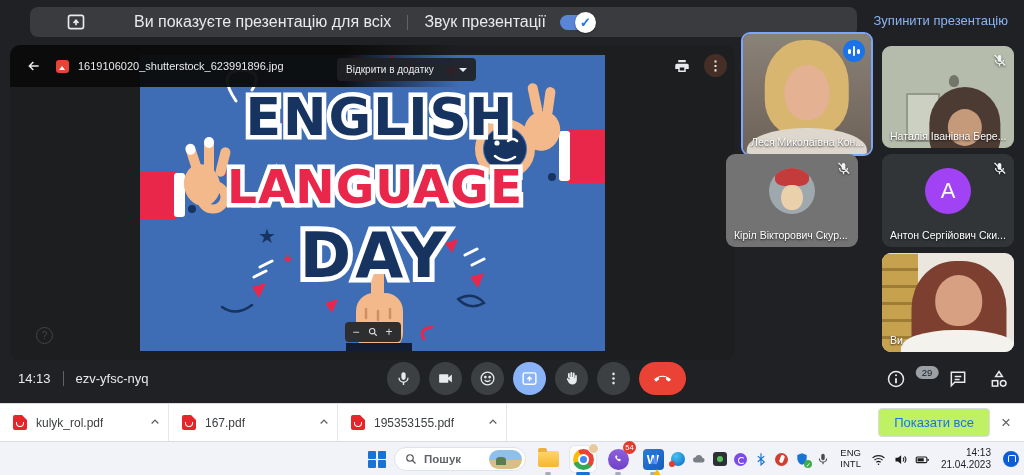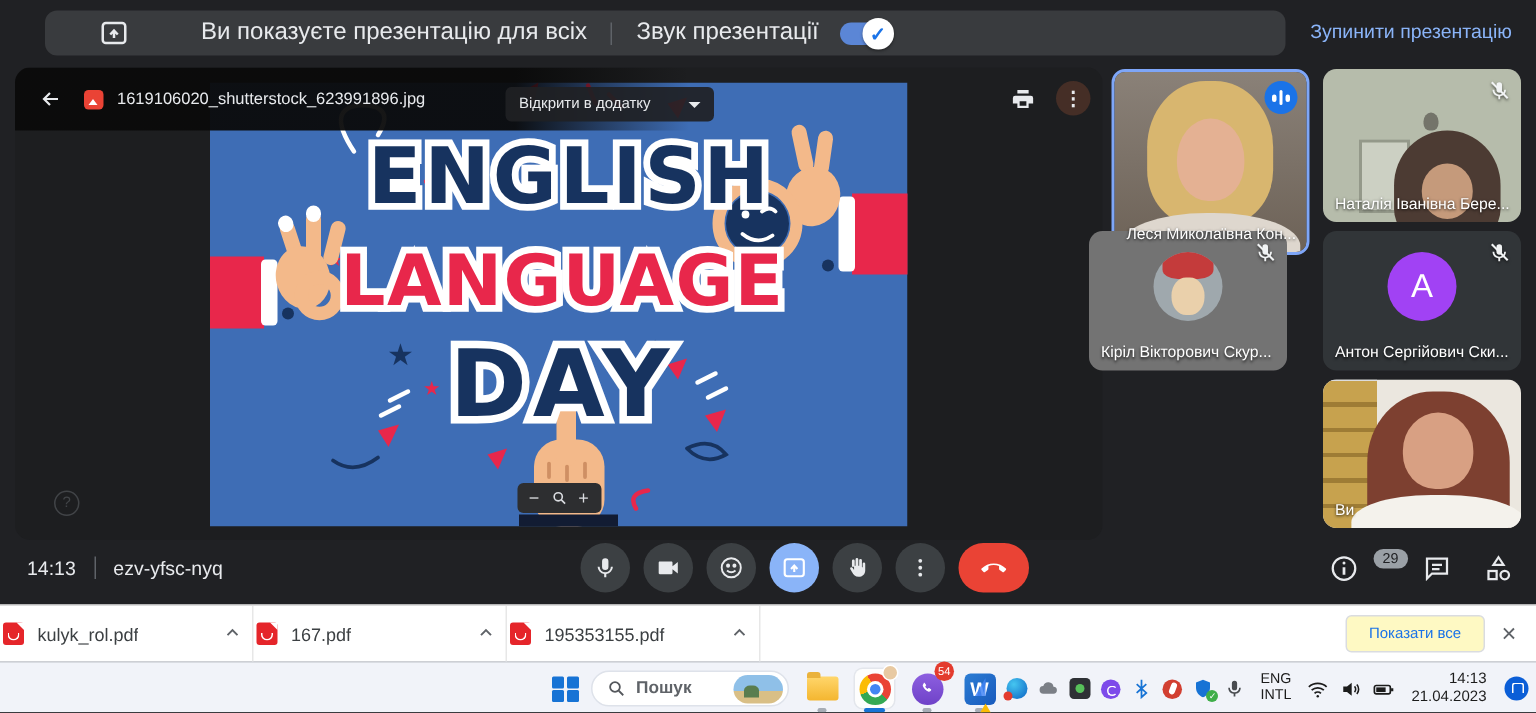--- a/index.html
+++ b/index.html
@@ -48,21 +48,21 @@
 
   
   .tile{position:absolute;border-radius:9px;background:#3c4043;overflow:hidden;cursor:pointer;}
   .tile-label{position:absolute;left:8px;bottom:6px;color:#fff;font-size:10.5px;white-space:nowrap;
               text-shadow:0 1px 2px rgba(0,0,0,.85);z-index:5;}
   .mic-off{position:absolute;right:7px;top:7px;width:15px;height:15px;color:#f1f3f4;z-index:5;
            filter:drop-shadow(0 1px 1px rgba(0,0,0,.6));}
   .audio-ind{position:absolute;right:6px;top:6px;width:22px;height:22px;border-radius:50%;background:#1a73e8;
              display:flex;align-items:center;justify-content:center;gap:2px;z-index:5;}
   .audio-ind i{display:block;width:2.5px;background:#fff;border-radius:2px;}
-  .t1{left:741px;top:46px;width:132px;height:124px;border:2.5px solid #7ea6f8;}
+  .t1{left:741px;top:32px;width:132px;height:124px;border:2.5px solid #7ea6f8;}
   .t2{left:882px;top:46px;width:132px;height:102px;}
   .t3{left:726px;top:154px;width:132px;height:93px;background:#737373;}
   .t4{left:882px;top:154px;width:132px;height:93px;background:#313538;}
   .t5{left:741px;top:253px;width:132px;height:99px;}
   .t6{left:882px;top:253px;width:132px;height:99px;}
   .p-photo{position:absolute;inset:0;}
   .p-photo div{position:absolute;}
   
   .ph1{background:linear-gradient(180deg,#8a8178 0%,#6d6257 100%);}
   .ph1 .hair{left:50%;top:5%;width:66%;height:80%;transform:translateX(-50%);background:#d8b66f;border-radius:46% 46% 38% 38%;}
@@ -105,28 +105,28 @@
   .ctl.end{width:47px;border-radius:18px;background:#ea4335;color:#fff;}
   .bar-right{position:absolute;right:15px;top:369px;display:flex;align-items:center;gap:21px;}
   .br-ico{width:20px;height:20px;color:#e8eaed;cursor:pointer;position:relative;}
   .people-wrap{position:relative;}
   .badge29{position:absolute;left:50%;top:-13px;transform:translateX(-50%);background:#9aa0a6;color:#202124;
            font-size:9.5px;padding:1px 6px;border-radius:8px;}
 
   
   .shelf{position:absolute;left:0;top:403px;width:1024px;height:38px;background:#fff;border-top:1px solid #dcdcdc;
          display:flex;align-items:stretch;}
-  .dl-item{width:169px;display:flex;align-items:center;gap:9px;padding:0 8px 0 2px;border-right:1px solid #e7e7e7;cursor:pointer;}
+  .dl-item{width:169px;display:flex;align-items:center;gap:9px;padding:0 8px 0 13px;border-right:1px solid #e7e7e7;cursor:pointer;}
   .pdf-ico{width:14px;height:15px;background:#e5252a;border-radius:2px;position:relative;flex:none;}
   .pdf-ico:after{content:"";position:absolute;right:0;top:0;border-top:5px solid #fff;border-left:5px solid transparent;}
   .pdf-ico:before{content:"";position:absolute;left:3px;bottom:3px;width:6px;height:4px;border:1.4px solid #fff;border-top:none;border-radius:0 0 4px 4px;}
   .dl-name{font-size:12px;color:#3c4043;white-space:nowrap;overflow:hidden;}
   .dl-caret{margin-left:auto;width:10px;height:10px;color:#5f6368;flex:none;cursor:pointer;}
-  .show-all{margin-left:auto;align-self:center;border:1px solid #dadce0;border-radius:4px;background:#fef9c3;
-            color:#1a73e8;font-size:10px;padding:6px 15px;cursor:pointer;}
+  .show-all{margin-left:auto;align-self:center;border:1px solid #dadce0;border-radius:4px;background:#bef264;
+            color:#1a73e8;font-size:13px;padding:6px 15px;cursor:pointer;}
   .shelf-close{align-self:center;color:#5f6368;font-size:17px;padding:0 13px 0 11px;cursor:pointer;}
 
   
   .taskbar{position:absolute;left:0;top:441px;width:1024px;height:34px;background:#f1f3f9;border-top:1px solid #d9dce2;}
   .tb-center{position:absolute;left:368px;top:0;height:34px;display:flex;align-items:center;gap:9px;}
   .start{width:17px;height:17px;display:grid;grid-template-columns:8px 8px;grid-gap:1.5px;cursor:pointer;}
   .start i{display:block;width:8px;height:8px;background:#1773d5;border-radius:1px;}
   .search{width:132px;height:24px;background:#fff;border:1px solid #dee2ea;border-radius:12px;display:flex;
           align-items:center;gap:7px;padding:0 3px 0 10px;cursor:pointer;}
   .search .mag{width:12px;height:12px;color:#54575c;flex:none;}

